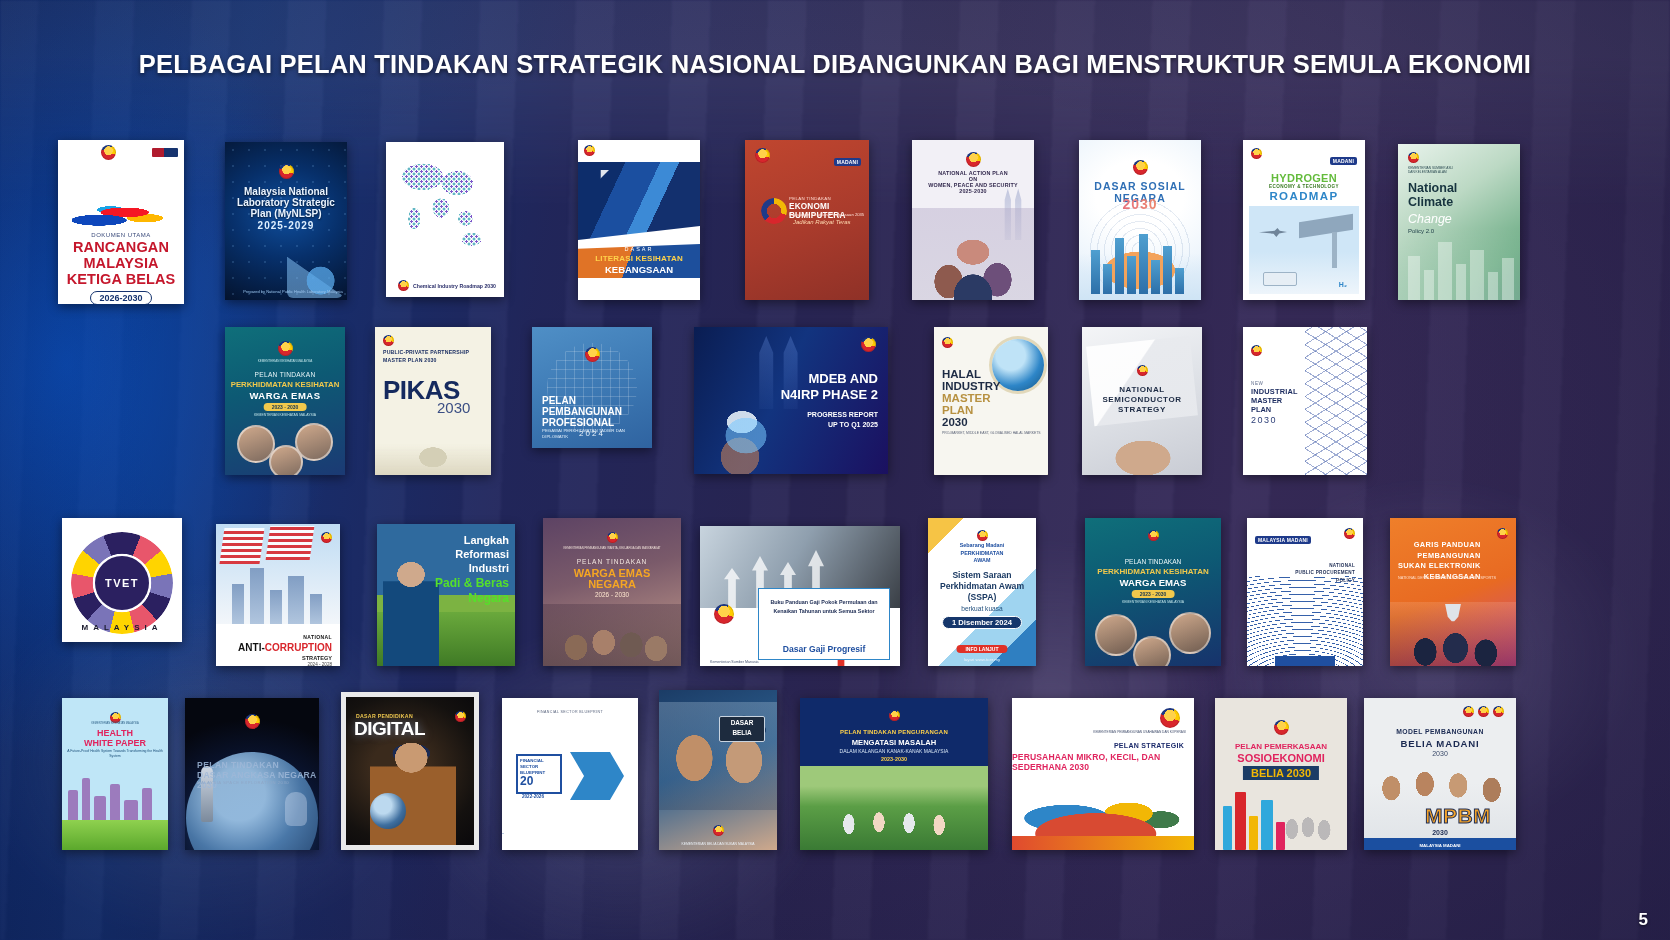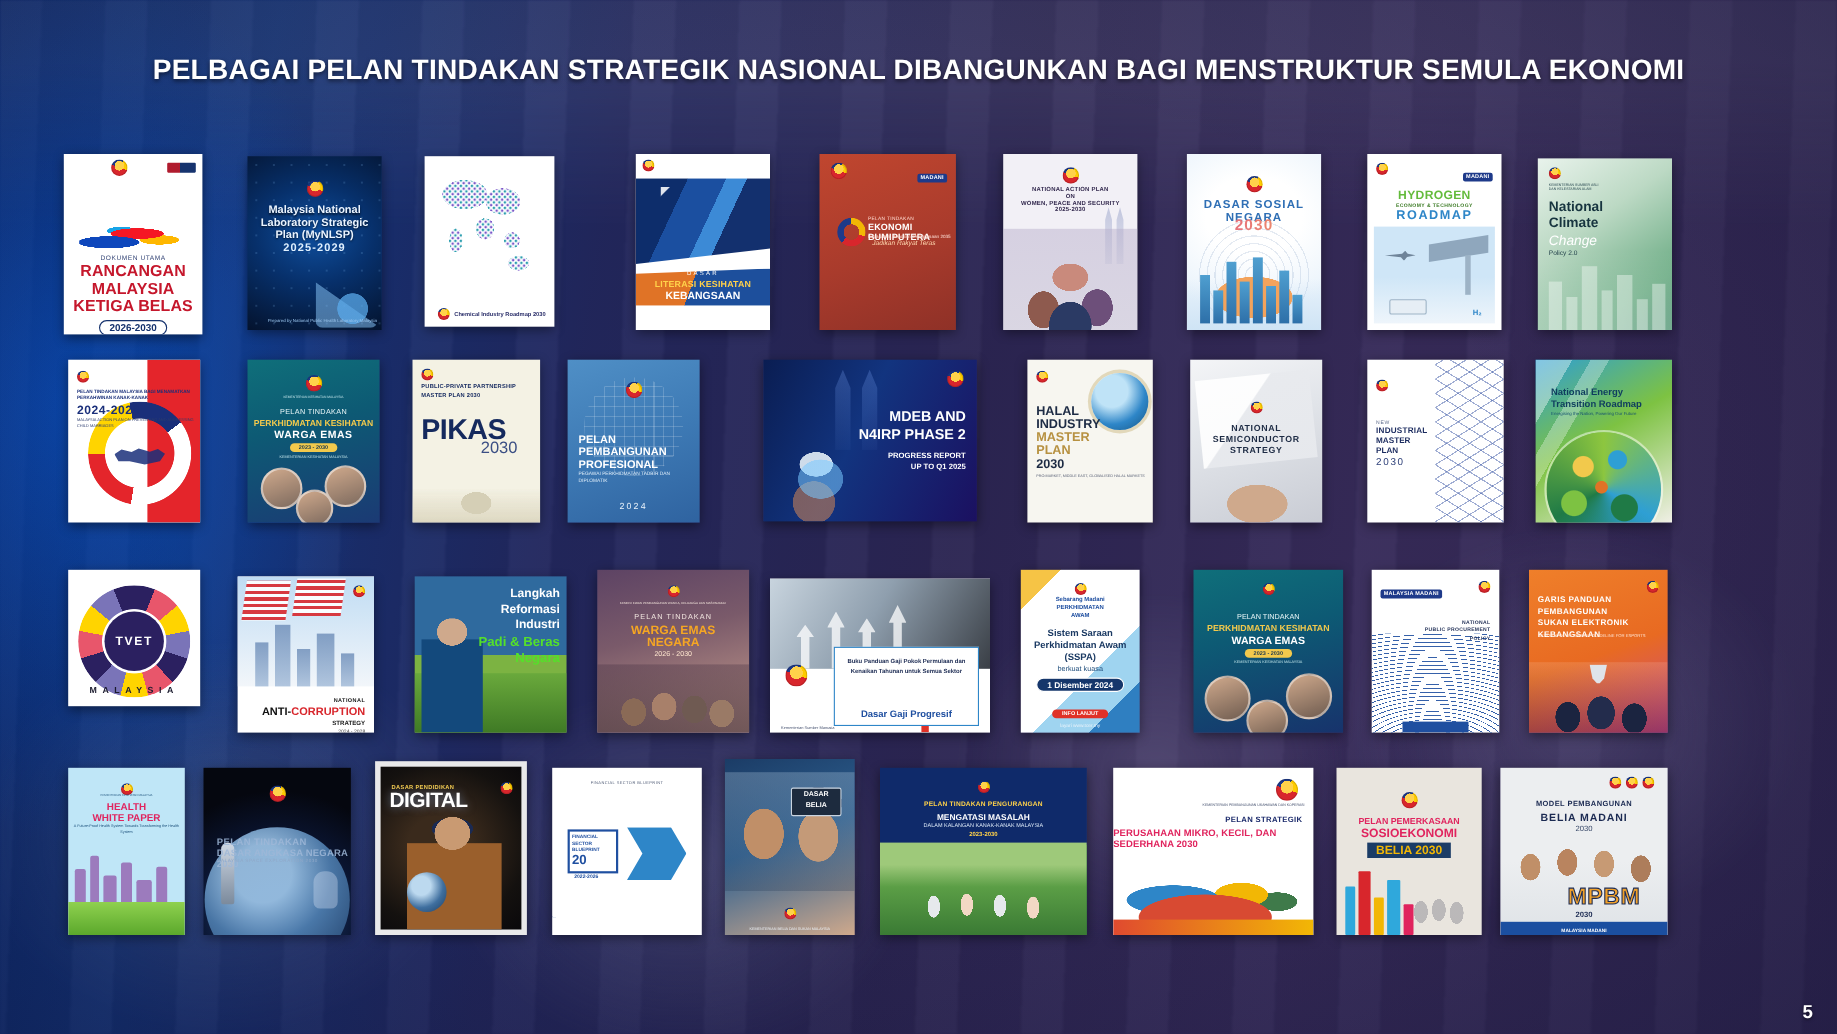--- a/index.html
+++ b/index.html
@@ -241,21 +241,21 @@
 
   #c-pikas { left:375px; top:0; width:116px; height:148px; background:#f4f2e4; }
   #c-pikas .hd { position:absolute; left:8px; top:22px; font-size:5.2px; font-weight:bold; color:#1b2f63; line-height:1.45; letter-spacing:.2px; }
   #c-pikas .big { position:absolute; left:8px; top:48px; font-size:26px; font-weight:bold; color:#152a5e; letter-spacing:-.5px; }
   #c-pikas .yr { position:absolute; left:62px; top:72px; font-size:15px; color:#3b4f84; }
   #c-pikas .mosque { position:absolute; left:0; right:0; bottom:0; height:52px;
     background:
       radial-gradient(ellipse 22px 16px at 50% 66%, #cfc9ae 0 62%, transparent 63%),
       linear-gradient(180deg, rgba(0,0,0,0) 0 40%, #d9d3bb 100%); opacity:.85; }
 
-  #c-prof { left:516px; top:0; width:120px; height:148px;
+  #c-prof { left:532px; top:0; width:120px; height:121px;
     background:linear-gradient(160deg,#4f8fc6 0%, #3d79b4 52%, #2f63a0 100%); color:#fff; }
   #c-prof .globe { position:absolute; left:50%; top:16px; transform:translateX(-50%); width:90px; height:90px; border-radius:50%;
     background:repeating-linear-gradient(0deg, rgba(255,255,255,.18) 0 1px, transparent 1px 9px),
                repeating-linear-gradient(90deg, rgba(255,255,255,.18) 0 1px, transparent 1px 9px); }
   #c-prof .l1 { position:absolute; left:10px; top:68px; font-size:10px; font-weight:bold; }
   #c-prof .l2 { position:absolute; left:10px; top:79px; font-size:10px; font-weight:bold; }
   #c-prof .l3 { position:absolute; left:10px; top:90px; font-size:10px; font-weight:bold; }
   #c-prof .l4 { position:absolute; left:10px; top:101px; font-size:4.4px; line-height:1.4; color:#dcebf8; }
   #c-prof .yr { position:absolute; left:0; right:0; bottom:10px; text-align:center; font-size:8px; color:#eaf3fb; letter-spacing:2px; }
 
@@ -401,21 +401,21 @@
   #c-we2 .ph { position:absolute; border-radius:50%; background:linear-gradient(160deg,#cfa98c,#6f5c50); border:2px solid rgba(255,255,255,.45); }
 
   #c-npcp { left:1247px; top:10px; width:116px; height:148px; background:#fff; }
   #c-npcp .waves { position:absolute; left:-10px; right:-10px; bottom:-6px; height:96px;
     background:repeating-radial-gradient(ellipse 120px 70px at 48% 118%, #1f4fa0 0 1px, transparent 1px 6px); opacity:.9; }
   #c-npcp .t { position:absolute; right:8px; top:44px; font-size:4.6px; font-weight:bold; color:#1b2a52; text-align:right; line-height:1.6; letter-spacing:.3px; }
   #c-npcp .band { position:absolute; left:28px; right:28px; bottom:0; height:10px; background:#1f4fa0; }
 
   #c-esport { left:1390px; top:10px; width:126px; height:148px;
     background:linear-gradient(160deg,#ef7f2a 0%, #e86a22 52%, #c9488a 100%); color:#fff; }
-  #c-esport .t1 { position:absolute; left:8px; top:22px; font-size:7.4px; font-weight:bold; letter-spacing:.4px; line-height:1.45; }
+  #c-esport .t1 { position:absolute; left:8px; top:22px; font-size:7.4px; font-weight:bold; letter-spacing:.4px; line-height:1.45;text-align:right; }
   #c-esport .t2 { position:absolute; left:8px; top:58px; font-size:3.8px; color:#ffe0cc; line-height:1.5; }
   #c-esport .players { position:absolute; left:0; right:0; bottom:0; height:64px;
     background:
       radial-gradient(ellipse 18px 22px at 28% 78%, #1b2440 0 62%, transparent 63%),
       radial-gradient(ellipse 20px 24px at 52% 72%, #232c4c 0 62%, transparent 63%),
       radial-gradient(ellipse 18px 22px at 76% 80%, #1b2440 0 62%, transparent 63%),
       linear-gradient(180deg, rgba(255,255,255,.12), rgba(0,0,0,.25)); }
   #c-esport .trophy { position:absolute; left:50%; transform:translateX(-50%); bottom:42px; width:22px; height:20px;
     background:#dfe4ea; clip-path:polygon(14% 0,86% 0,74% 64%,56% 86%,44% 86%,26% 64%); }
 
@@ -682,31 +682,20 @@
       <div style="position:absolute;left:10px;top:22px;font-size:3.2px;color:#2b4a52;line-height:1.4;">KEMENTERIAN SUMBER ASLI<br>DAN KELESTARIAN ALAM</div>
       <div class="t1">National</div>
       <div class="t1" style="top:52px;">Climate</div>
       <div class="t2">Change</div>
       <div class="t3">Policy 2.0</div>
     </div>
   </div>
 
   <div class="row" id="row2">
 
-    <div class="cover" id="c-pat">
-      <div class="redfld"></div>
-      <div class="swirl"></div>
-      <div class="msia"></div>
-      <div style="position:absolute;left:8px;top:10px;">
-          <span class="crest sm"></span>
-        </div>
-      <div class="hd">PELAN TINDAKAN MALAYSIA BAGI MENAMATKAN PERKAHWINAN KANAK-KANAK</div>
-      <div class="yr">2024-2028</div>
-      <div class="sub">MALAYSIA ACTION PLAN ON PREVENTING AND ADDRESSING CHILD MARRIAGES</div>
-    </div>
 
     <div class="cover" id="c-we1">
       <div style="position:absolute;left:0;right:0;top:14px;">
           <span class="crest"></span>
         </div>
       <div style="position:absolute;left:0;right:0;top:32px;font-size:3px;text-align:center;color:#bfe3e8;">KEMENTERIAN KESIHATAN MALAYSIA</div>
       <div class="l1">PELAN TINDAKAN</div>
       <div class="l2">PERKHIDMATAN KESIHATAN</div>
       <div class="l3">WARGA EMAS</div>
       <div class="pill">2023 - 2030</div>
@@ -783,27 +772,20 @@
       <div style="position:absolute;left:8px;top:18px;">
           <span class="crest sm"></span>
         </div>
       <div class="l0">NEW</div>
       <div class="l1">INDUSTRIAL</div>
       <div class="l2">MASTER</div>
       <div class="l3">PLAN</div>
       <div class="l4">2030</div>
     </div>
 
-    <div class="cover" id="c-netr">
-      <div class="stripes"></div>
-      <div class="orb"></div>
-      <div class="t1">National Energy</div>
-      <div class="t2">Transition Roadmap</div>
-      <div class="t3">Energising the Nation, Powering Our Future</div>
-    </div>
   </div>
 
   <div class="row" id="row3">
 
     <div class="cover" id="c-tvet">
       <div class="flower"></div>
       <div class="core">TVET</div>
       <div class="cap">MALAYSIA</div>
     </div>
 

